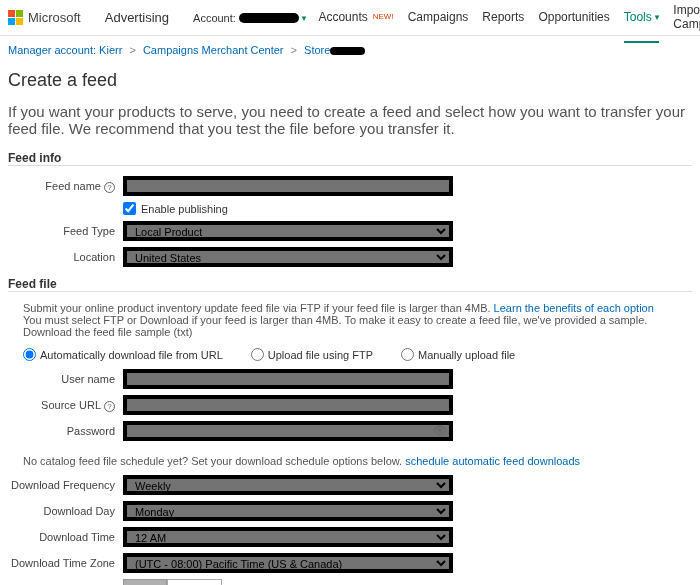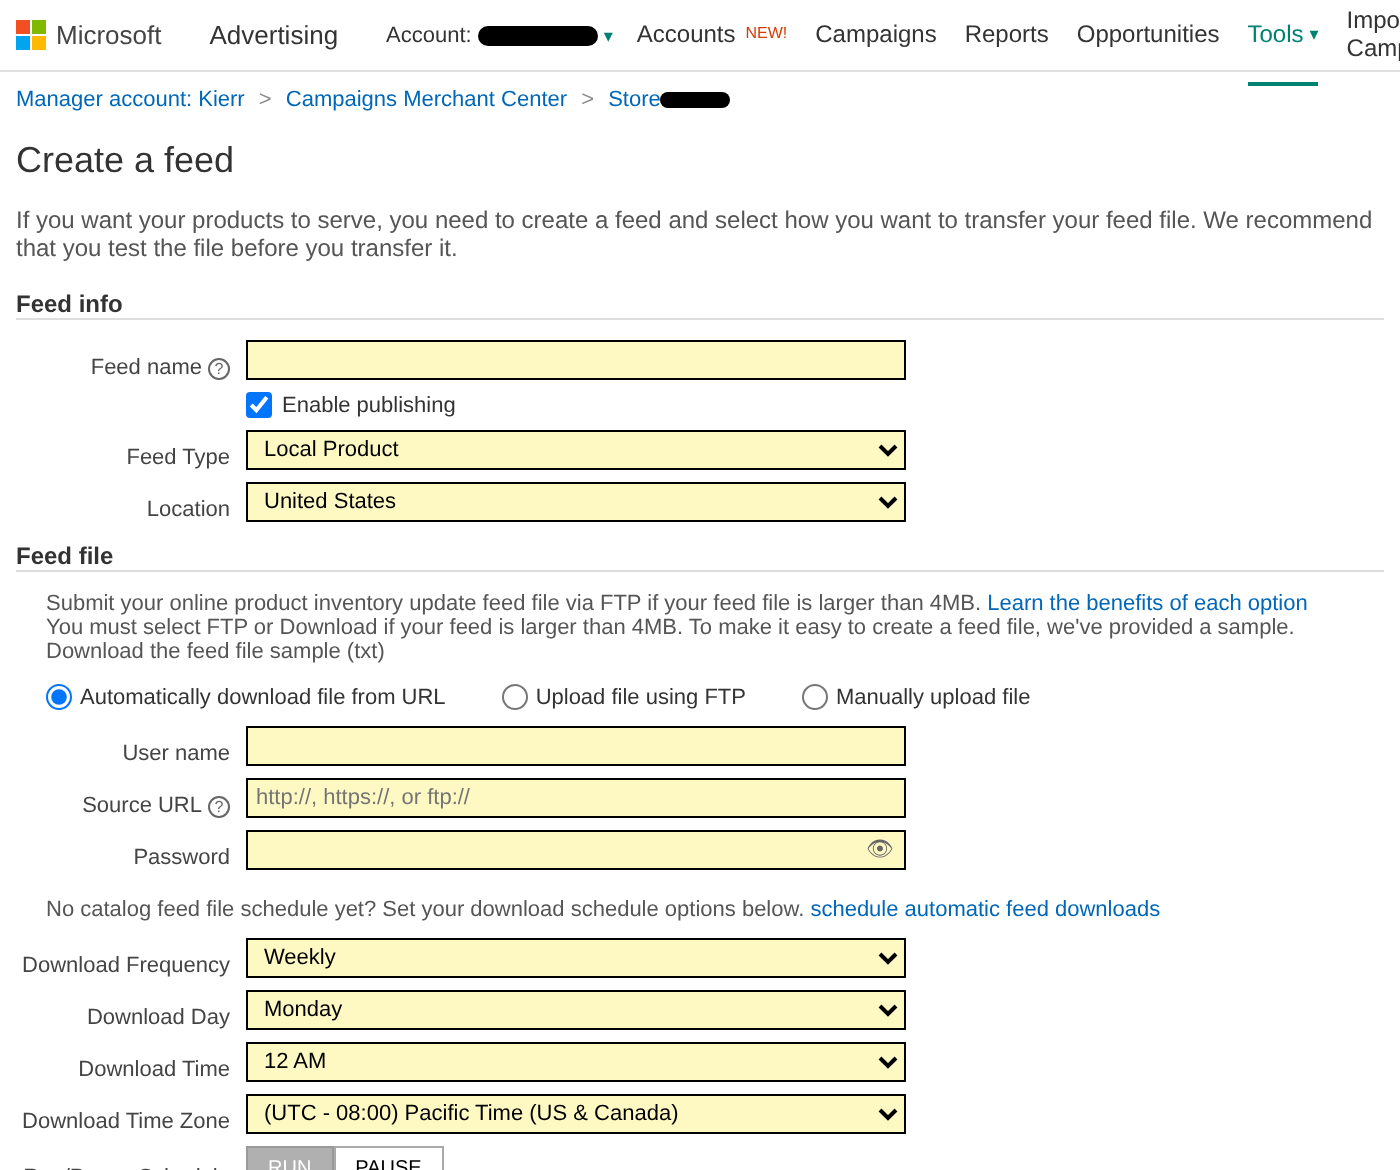--- a/index.html
+++ b/index.html
@@ -15,26 +15,26 @@
 .nav{margin-left:auto;display:flex;gap:14px;font-size:12px;color:#333}
 .nav .itm{display:flex;align-items:center;gap:3px;padding:10px 0;border-bottom:2px solid transparent;cursor:pointer}
 .nav .itm.act{border-bottom-color:#008272;color:#008272}
 .new{color:#d83b01;font-size:8px;font-weight:normal;margin-left:2px}
 .chev{font-size:9px;color:#008272}
 .crumb{padding:8px 8px;font-size:11px;color:#0067b8}
 .crumb a{color:#0067b8;text-decoration:none}
 .crumb .sep{color:#888;margin:0 4px}
 .main{padding:0 8px 16px}
 h1{font-size:18px;font-weight:400;color:#333;margin:6px 0 12px}
-.intro{font-size:12px;color:#555;margin-bottom:14px}
+.intro{font-size:15px;color:#555;margin-bottom:14px}
 .secth{font-size:12px;font-weight:600;border-bottom:1px solid #ddd;padding-bottom:0;margin:10px 0}
-.row{display:flex;align-items:flex-end;margin:6px 0}
+.row{display:flex;align-items:center;margin:6px 0}
 .lbl{width:115px;text-align:right;padding-right:8px;font-size:11px;color:#444}
 .ctl{flex:0 0 330px}
-input[type=text],input[type=password],select{width:100%;height:20px;border:1px solid #000000;font-size:11px;padding:0 4px;background:#fef9c3}
+input[type=text],input[type=password],select{width:100%;height:20px;border:4px solid #000000;font-size:11px;padding:0 4px;background:#737373}
 select{height:20px}
 .chk{display:flex;align-items:center;gap:5px;font-size:11px;margin-left:115px;margin-top:4px}
 .file-note{font-size:11px;color:#555;margin:8px 0 2px;padding-left:15px}
 .file-note a{color:#0067b8;text-decoration:none}
 .rads{display:flex;gap:28px;margin:10px 0 8px 15px;font-size:11px}
 .rads label{display:flex;align-items:center;gap:4px}
 .sched{font-size:11px;color:#555;margin:14px 0 8px;padding-left:15px}
 .sched a{color:#0067b8;text-decoration:none}
 .seg{display:flex}
 .seg button{height:22px;padding:0 10px;font-size:10px;border:1px solid #aaa;background:#fff;cursor:pointer}

